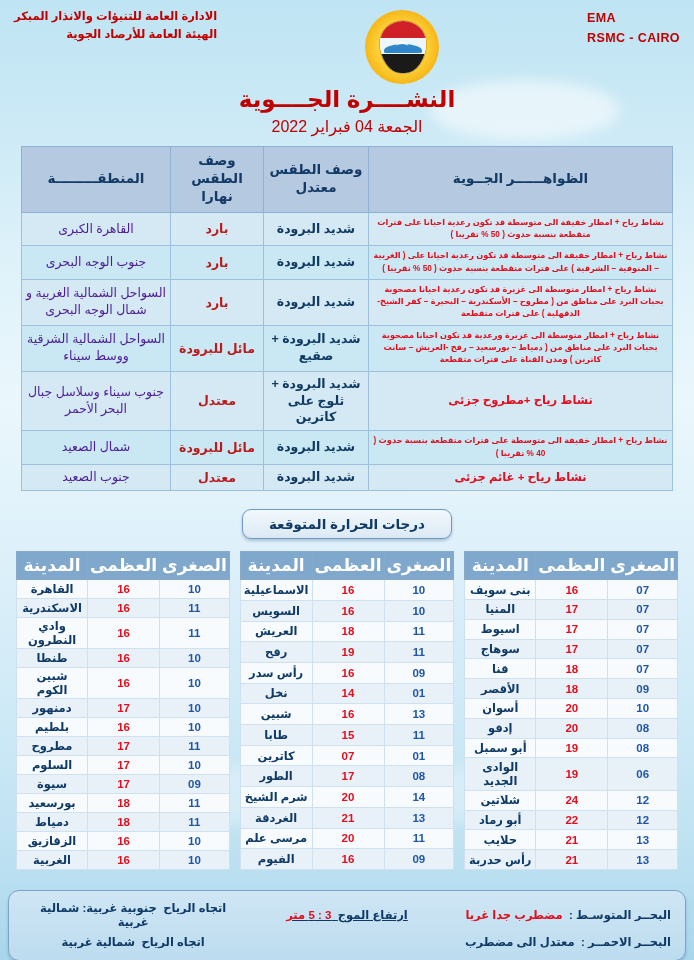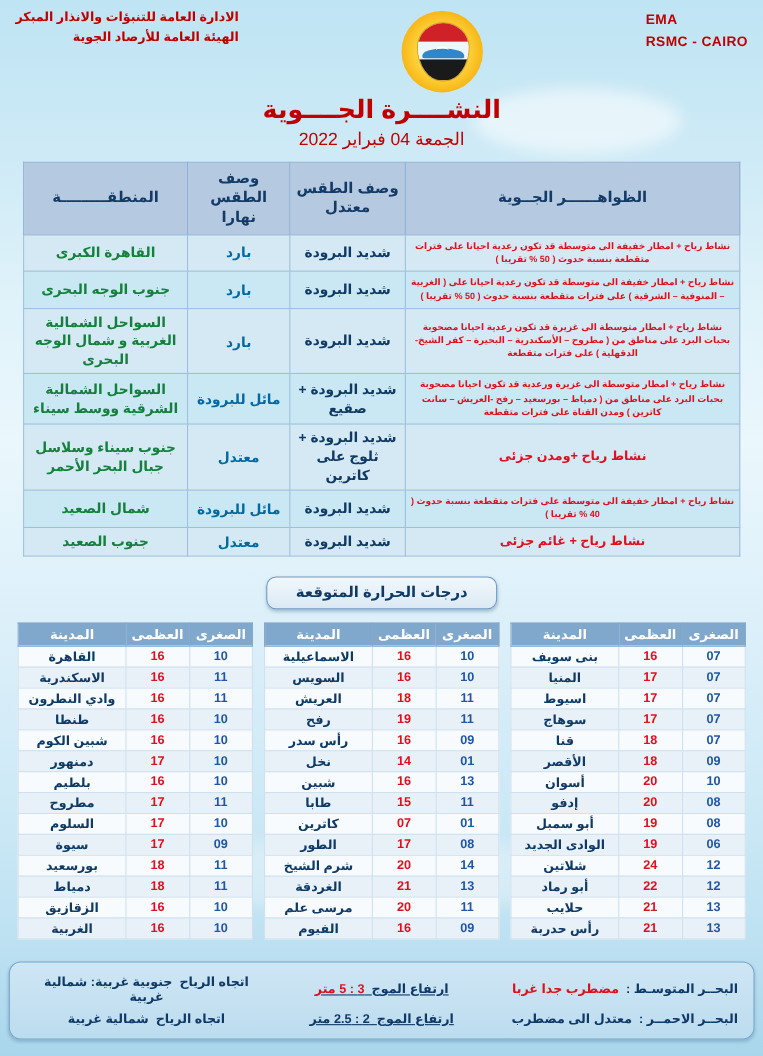--- a/index.html
+++ b/index.html
@@ -41,38 +41,38 @@
   .title-date{color:#c00000;font-weight:normal;font-size:16px;margin-top:4px;}
 
   
   .mtable{width:652px;margin:10px auto 0 auto;border-collapse:collapse;
      border:1px solid #8fb2d4;background:#eaf4fb;}
   .mtable th{background:#b5c9e0;color:#143a66;font-weight:bold;font-size:13.5px;
      border:1px solid #8fb2d4;padding:5px 3px;line-height:1.35;}
   .mtable td{border:1px solid #9dc0dc;padding:4px 4px;text-align:center;vertical-align:middle;}
   .mtable tbody tr:nth-child(odd) td{background:#d5e9f5;}
   .mtable tbody tr:nth-child(even) td{background:#c9e8f3;}
-  .c-region{color:#15803d;font-weight:bold;font-size:12.5px;width:140px;line-height:1.35;}
-  .c-day{color:#0369a1;font-weight:bold;font-size:12.5px;width:84px;}
+  .c-region{color:#4c1d95;font-weight:normal;font-size:12.5px;width:140px;line-height:1.35;}
+  .c-day{color:#b91c1c;font-weight:bold;font-size:12.5px;width:84px;}
   .c-night{color:#103a63;font-weight:bold;font-size:12.5px;width:96px;line-height:1.35;}
   .c-phen{color:#e10f1e;font-weight:bold;line-height:1.5;}
   .ph-sm{font-size:8.2px;}
   .ph-md{font-size:11.5px;}
 
   
   .tbanner{width:200px;margin:18px auto 12px auto;text-align:center;
      background:linear-gradient(180deg,#f2f8fc 0%,#dbe9f4 100%);
      border:1px solid #6f9ac4;border-radius:9px;padding:6px 4px;
      color:#0f3a66;font-weight:bold;font-size:13.5px;
      box-shadow:0 2px 3px rgba(20,60,100,.25);}
 
   
   .temps{display:flex;justify-content:space-between;padding:0 16px;gap:10px;}
   .ttable{border-collapse:collapse;flex:1;background:#f4fafd;border:1px solid #9bbdd8;}
-  .ttable th{background:#7fa8cc;color:#ffffff;font-weight:bold;font-size:12px;
+  .ttable th{background:#7fa8cc;color:#ffffff;font-weight:bold;font-size:17px;
      border:1px solid #86a9c9;padding:3px 2px;margin-top:39px;}
   .ttable td{border:1px solid #cfe0ee;padding:1px 3px;font-size:11.5px;font-weight:bold;height:16px;}
   .ttable tr:nth-child(even) td{background:#e9f1f8;}
   .ttable tr:nth-child(odd) td{background:#f7fbfe;}
   .t-city{color:#0f3a66;text-align:center;width:46%;font-size:10.5px;}
   .t-max{color:#e10f1e;text-align:center;width:27%;}
   .t-min{color:#1f56a8;text-align:center;width:27%;}
 
   
   .seabox{width:652px;margin:20px auto 0 auto;
@@ -166,21 +166,21 @@
           <td class="c-day">بارد</td>
           <td class="c-region">السواحل الشمالية الغربية و شمال الوجه البحرى</td>
         </tr>
         <tr>
           <td class="c-phen ph-sm">نشاط رياح + امطار متوسطة الى غزيرة ورعدية قد تكون احيانا مصحوبة بحبات البرد على مناطق من ( دمياط – بورسعيد – رفح -العريش – سانت كاترين ) ومدن القناة  على فترات متقطعة</td>
           <td class="c-night">شديد البرودة + صقيع</td>
           <td class="c-day">مائل للبرودة</td>
           <td class="c-region">السواحل الشمالية الشرقية ووسط سيناء</td>
         </tr>
         <tr>
-          <td class="c-phen ph-md">نشاط رياح +ومدن جزئى</td>
+          <td class="c-phen ph-md">نشاط رياح +مطروح جزئى</td>
           <td class="c-night">شديد البرودة + ثلوج على كاترين</td>
           <td class="c-day">معتدل</td>
           <td class="c-region">جنوب سيناء وسلاسل جبال البحر الأحمر</td>
         </tr>
         <tr>
           <td class="c-phen ph-sm">نشاط رياح + امطار خفيفة الى  متوسطة على فترات متقطعة بنسبة حدوث ( 40 % تقريبا )</td>
           <td class="c-night">شديد البرودة</td>
           <td class="c-day">مائل للبرودة</td>
           <td class="c-region">شمال الصعيد</td>
         </tr>
@@ -444,21 +444,20 @@
   </div>
 
   <div class="seabox">
       <div class="searow">
         <div class="sea-name"><span>البحــر المتوسـط :</span>&nbsp;&nbsp;<span class="sea-state-red">مضطرب جدا غربا</span></div>
         <div class="sea-wave"><span>ارتفاع الموج</span>&nbsp;&nbsp;<span class="wv-red">3 : 5 متر</span></div>
         <div class="sea-wind"><span>اتجاه الرياح</span>&nbsp;&nbsp;<span>جنوبية غربية: شمالية غربية</span></div>
       </div>
       <div class="searow">
         <div class="sea-name"><span>البحــر الاحمــر :</span>&nbsp;&nbsp;<span class="sea-state-blue">معتدل الى مضطرب</span></div>
-        <div class="sea-wave"><span>ارتفاع الموج</span>&nbsp;&nbsp;<span class="">2 : 2.5 متر</span></div>
         <div class="sea-wind"><span>اتجاه الرياح</span>&nbsp;&nbsp;<span>شمالية غربية</span></div>
       </div>
     </div>
 
   <div class="signs">
       <div class="sig">
         <div class="nm">لواء جوي / هشام حسن طاحون</div>
       </div>
       <div class="sig">
         <div class="nm">عبدالغفار ادم</div>

